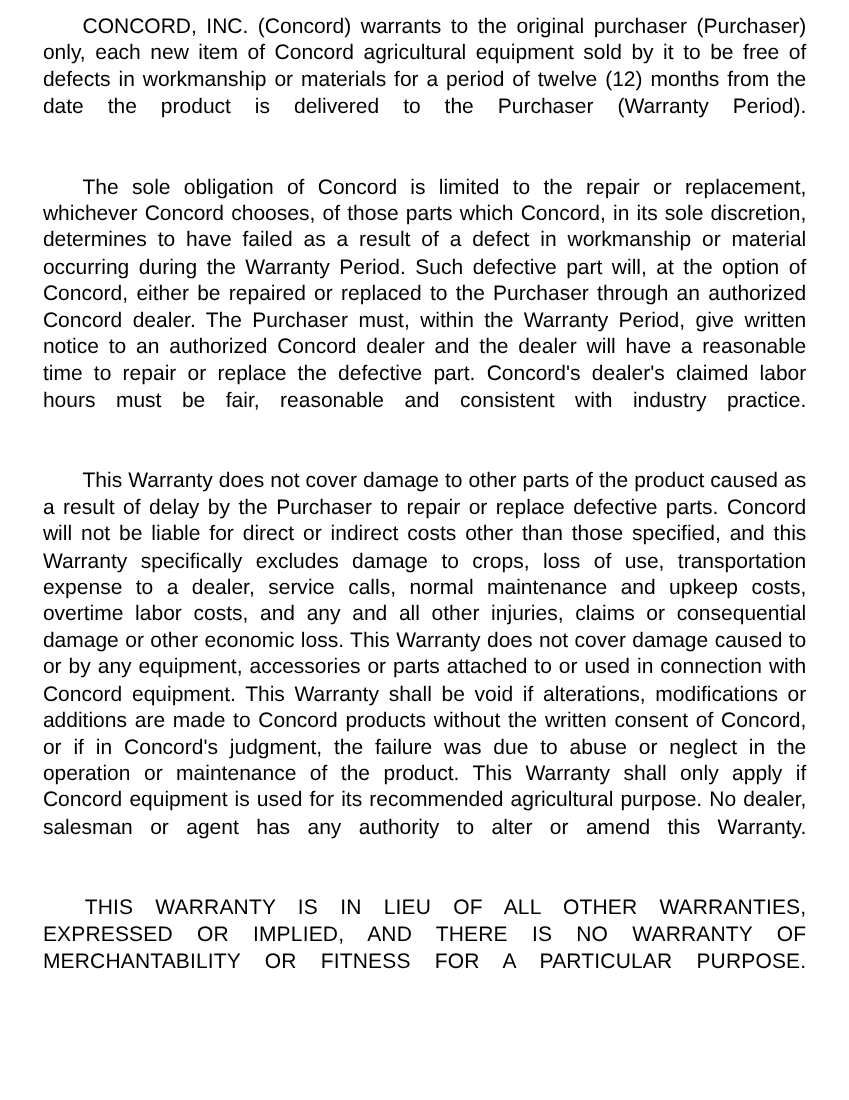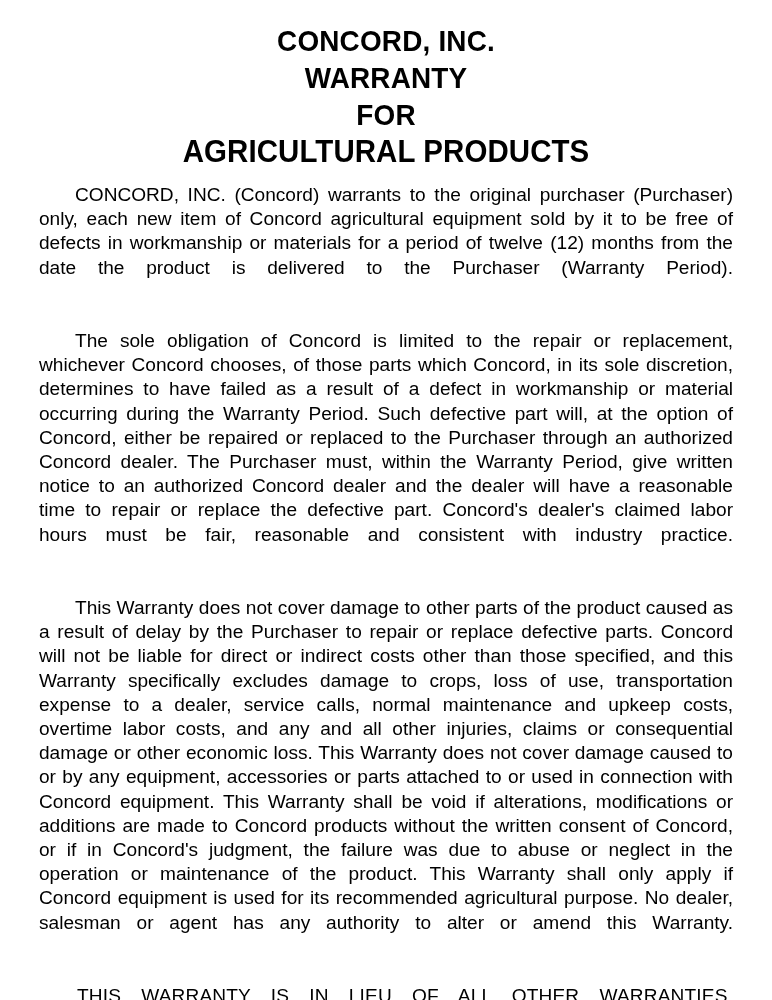--- a/index.html
+++ b/index.html
@@ -75,26 +75,20 @@
     content: "";
     display: inline-block;
     width: 100%;
   }
 </style>
 </head>
 <body>
 
 <div class="page">
 
-  <div class="title-block">
-    <div class="title-line">CONCORD, INC.</div>
-    <div class="title-line">WARRANTY</div>
-    <div class="title-line">FOR</div>
-    <div class="title-line wide">AGRICULTURAL PRODUCTS</div>
-  </div>
 
   <div class="body-block">
     <p class="para">CONCORD, INC. (Concord) warrants to the original purchaser (Purchaser) only, each new item of Concord agricultural equipment sold by it to be free of defects in workmanship or materials for a period of twelve (12) months from the date the product is delivered to the Purchaser (Warranty Period).</p>
     <p class="para">The sole obligation of Concord is limited to the repair or replacement, whichever Concord chooses, of those parts which Concord, in its sole discretion, determines to have failed as a result of a defect in workmanship or material occurring during the Warranty Period. Such defective part will, at the option of Concord, either be repaired or replaced to the Purchaser through an authorized Concord dealer. The Purchaser must, within the Warranty Period, give written notice to an authorized Concord dealer and the dealer will have a reasonable time to repair or replace the defective part. Concord's dealer's claimed labor hours must be fair, reasonable and consistent with industry practice.</p>
     <p class="para">This Warranty does not cover damage to other parts of the product caused as a result of delay by the Purchaser to repair or replace defective parts. Concord will not be liable for direct or indirect costs other than those specified, and this Warranty specifically excludes damage to crops, loss of use, transportation expense to a dealer, service calls, normal maintenance and upkeep costs, overtime labor costs, and any and all other injuries, claims or consequential damage or other economic loss. This Warranty does not cover damage caused to or by any equipment, accessories or parts attached to or used in connection with Concord equipment. This Warranty shall be void if alterations, modifications or additions are made to Concord products without the written consent of Concord, or if in Concord's judgment, the failure was due to abuse or neglect in the operation or maintenance of the product.  This Warranty shall only apply if Concord equipment is used for its recommended agricultural purpose. No dealer, salesman or agent has any authority to alter or amend this Warranty.</p>
     <p class="para caps">THIS WARRANTY IS IN LIEU OF ALL OTHER WARRANTIES, EXPRESSED OR IMPLIED, AND THERE IS NO WARRANTY OF MERCHANTABILITY OR FITNESS FOR A PARTICULAR PURPOSE.</p>
   </div>
 
 </div>
 

